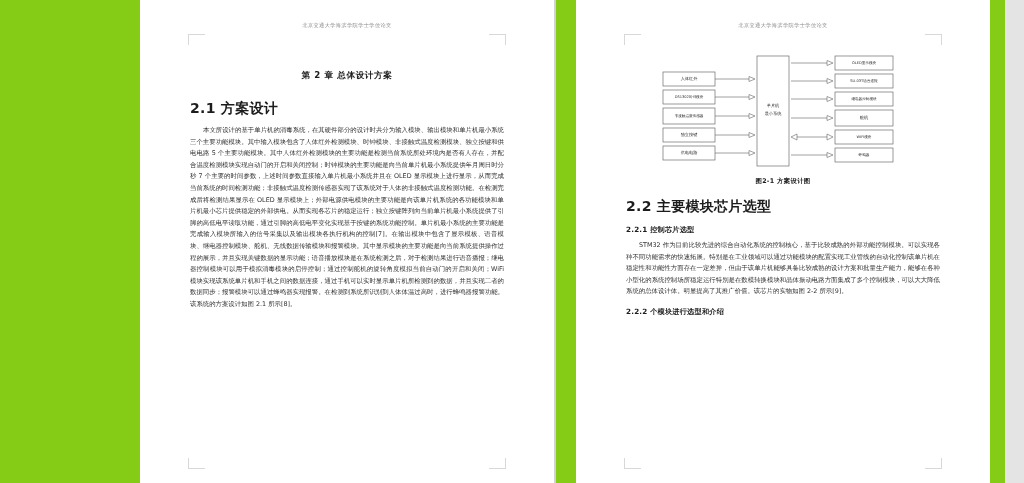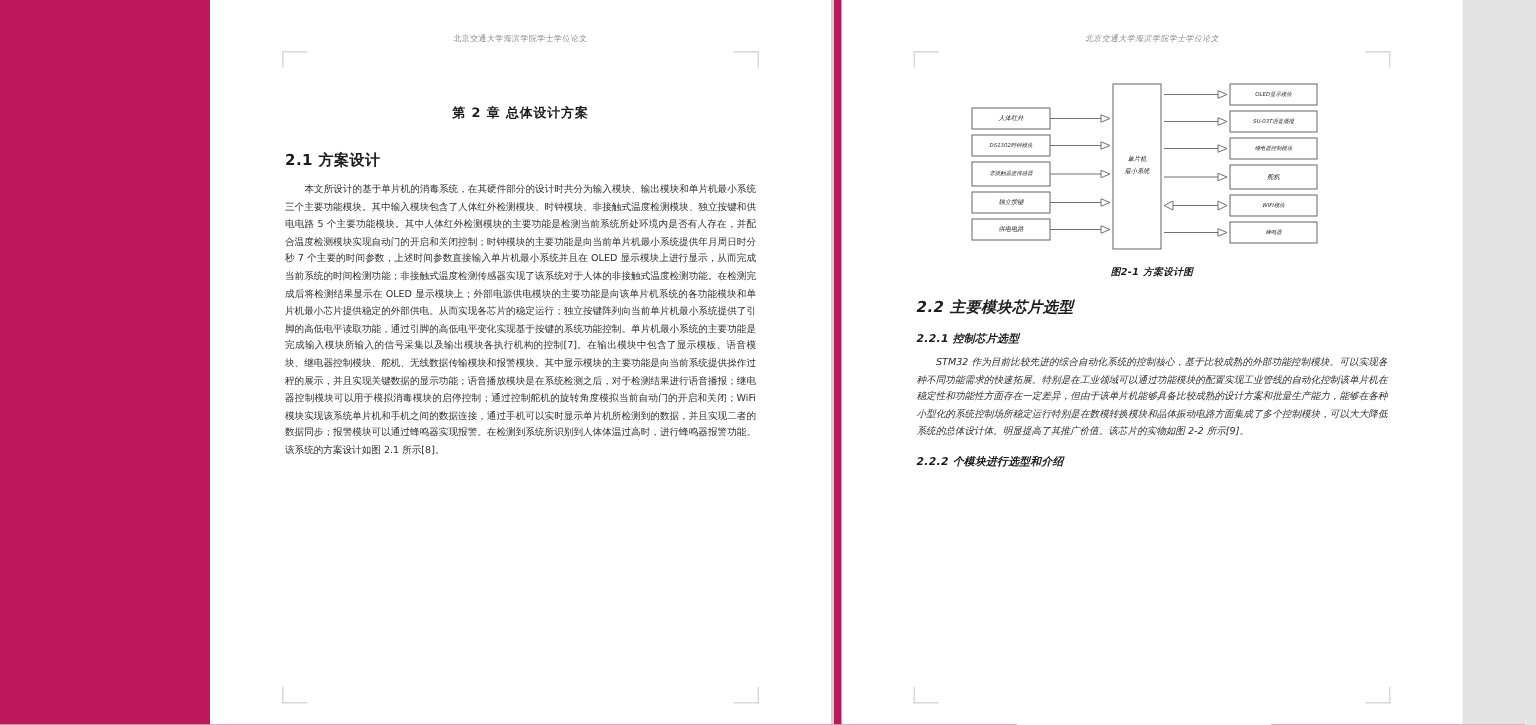--- a/index.html
+++ b/index.html
@@ -8,31 +8,32 @@
     background: #e4e4e4;
     width: 1024px;
     height: 483px;
     overflow: hidden;
     font-family: "DejaVu Sans", sans-serif;
   }
   .viewport {
     position: relative;
     width: 973px;
     height: 483px;
-    background: #be185d;
+    background: #84cc16;
+    padding-left: 32px;
   }
   .page {
     position: absolute;
     top: 0;
     background: #ffffff;
     height: 483px;
     overflow: hidden;
   }
   .page-left  { left: 140px; width: 414px; }
-  .page-right { left: 561px; width: 414px; font-style: italic; }
+  .page-right { left: 576px; width: 414px; }
   .page-gutter {
     position: absolute;
     top: 0; left: 554px; width: 2px; height: 483px;
     background: #d2d2d2;
   }
   .running-header {
     position: absolute;
     top: 22px;
     left: 0; right: 0;
     text-align: center;
@@ -61,21 +62,21 @@
   }
   .chapter-title {
     text-align: center;
     font-size: 8.6px;
     font-weight: bold;
     margin: 26px 0 18px 0;
     letter-spacing: 0.6px;
     color: #1c1c1c;
   }
   h2.sec {
-    font-size: 10px;
+    font-size: 14px;
     font-weight: bold;
     margin: 0 0 7px 0;
     letter-spacing: 0.3px;
     color: #1c1c1c;
   }
   h3.subsec {
     font-size: 7.2px;
     font-weight: bold;
     margin: 9px 0 5px 0;
     letter-spacing: 0.2px;

